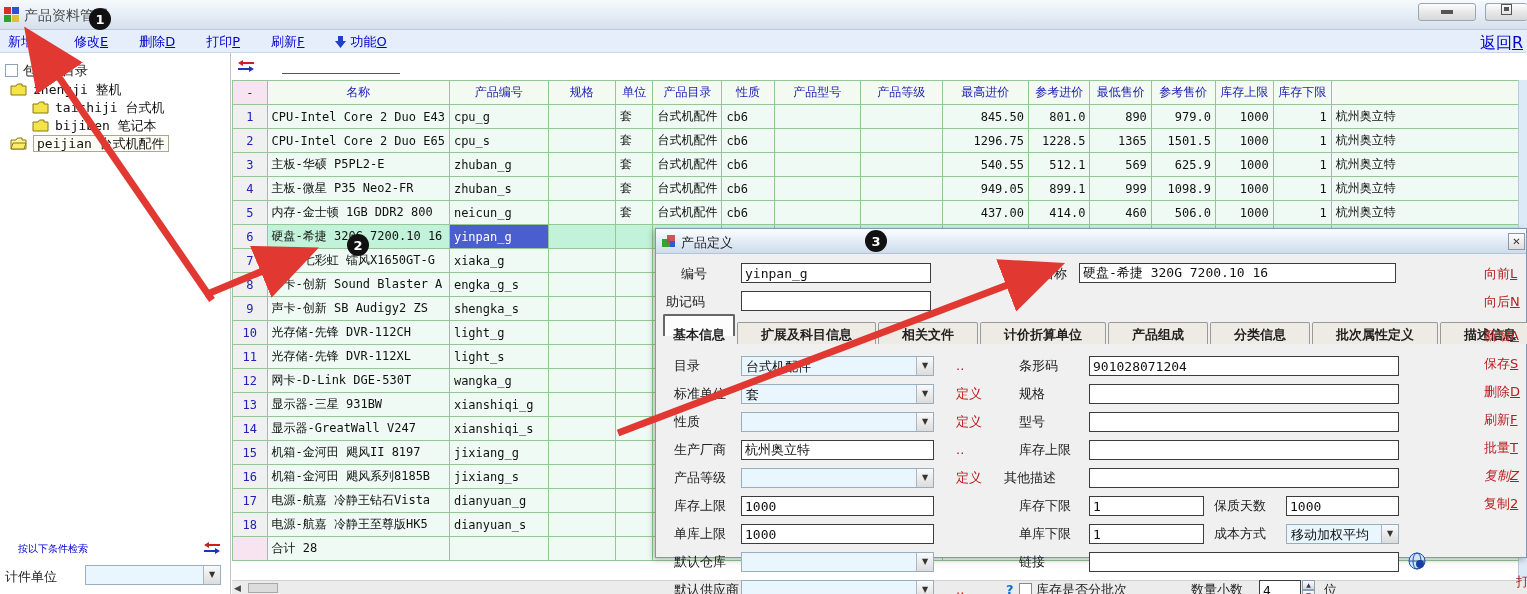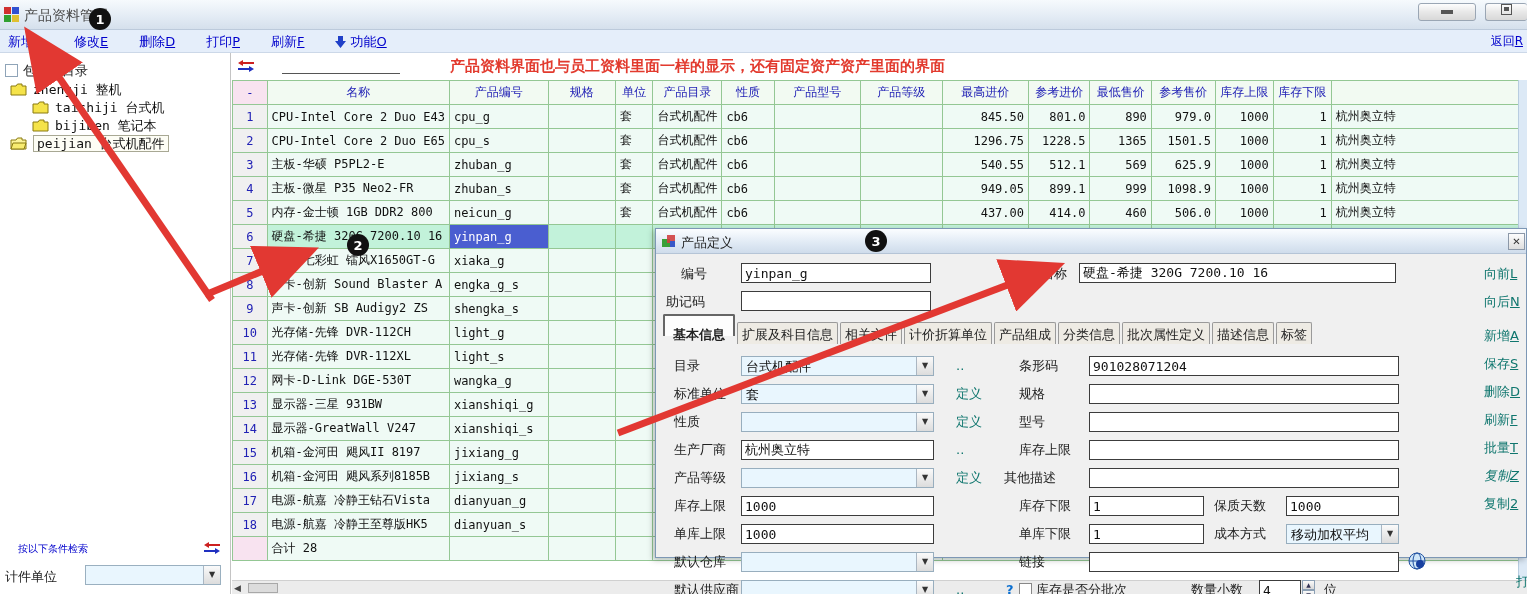--- a/index.html
+++ b/index.html
@@ -16,21 +16,21 @@
   .winbtn { position:absolute; top:3px; height:18px; width:58px;
     background:linear-gradient(#fdfdfd,#e8e8e8 50%,#d8d8d8);
     border:1px solid #9aa6b4; border-radius:3px; text-align:center;
     font-size:11px; color:#333; line-height:16px; }
 
   
   .toolbar { left:0; top:30px; width:1527px; height:23px; background:#e5eefa;
     border-bottom:1px solid #ccd8e8; z-index:2; font-size:13px; }
   .tbi { display:inline-block; margin-right:31px; color:#0000cc; cursor:pointer; }
   .tbwrap { position:absolute; left:8px; top:3px; white-space:nowrap; }
-  .backbtn { position:absolute; right:4px; top:3px; color:#0000cc; font-size:12px; }
+  .backbtn { position:absolute; right:4px; top:3px; color:#0000cc; font-size:16px; }
   .dnarrow { display:inline-block; vertical-align:-2px; margin-right:4px; }
   u { text-decoration:underline; }
 
   
   .sidebar { left:0; top:53px; width:231px; height:541px; background:#fff;
     border-right:1px solid #c4c4c4; z-index:1; }
   .chkrow { position:absolute; left:5px; top:9px; font-size:13px; color:#222; }
   .chk { display:inline-block; width:13px; height:13px; background:#fff;
     border:1px solid #8fa4b8; vertical-align:-2px; margin-right:5px; }
   .tree { position:absolute; left:0; top:28px; width:230px; }
@@ -86,25 +86,25 @@
   .dtitle .dtext { position:absolute; left:25px; top:5px; font-size:13px; color:#222; }
   .dclose { position:absolute; left:852px; top:4px; width:17px; height:17px;
     background:linear-gradient(#fdfdfd,#dedede); border:1px solid #8c98a8;
     font-size:10px; text-align:center; line-height:15px; color:#333; }
   .dlab { position:absolute; font-size:13px; color:#222; white-space:nowrap; line-height:20px; }
   .dinput { position:absolute; height:20px; background:#fff; border:1px solid #3c3c3c;
     font-size:13px; font-family:"DejaVu Sans Mono","DejaVu Sans",sans-serif;
     padding:0 3px; color:#111; }
   .ddrop { position:absolute; height:20px; background:#e9f6fe; border:1px solid #98aebe;
     font-size:13px; padding:1px 20px 0 4px; color:#111; white-space:nowrap; overflow:hidden; }
-  .dlink { position:absolute; font-size:13px; color:#0f766e; line-height:20px; }
+  .dlink { position:absolute; font-size:13px; color:#b91c1c; line-height:20px; }
   .tabbar { position:absolute; left:7px; top:85px; height:23px; white-space:nowrap; }
-  .tab { display:inline-block; height:22px; padding:3px 4px 0; font-size:13px; color:#222;
+  .tab { display:inline-block; height:22px; padding:3px 23px 0; font-size:13px; color:#222;
     background:#eeebe4; border:1px solid #9a9a9a; border-bottom:none; margin-right:2px;
-    border-radius:2px 2px 0 0; }
+    border-radius:2px 2px 0 0;font-weight:bold; }
   .tab.active { background:#fdfdfd; border:2px solid #666; border-bottom:none;
     font-weight:bold; padding:10px 8px 0; }
   .spin { position:absolute; width:13px; height:20px; }
   .spin div { height:10px; background:linear-gradient(#fafafa,#d8d8d8);
     border:1px solid #8ca0b4; font-size:6px; color:#335; text-align:center; line-height:8px; }
   .qmark { position:absolute; color:#0b6fd0; font-size:13px; font-weight:bold; line-height:20px; }
   .dchk { position:absolute; width:13px; height:13px; background:#fff; border:1px solid #888; }
 
   
   .overlay { left:0; top:0; width:1527px; height:594px; z-index:50; pointer-events:none; }
@@ -171,21 +171,20 @@
 </div>
 
 <div class="abs topstrip">
   <span class="abs" style="left:6px;top:5px;">
     <svg width="16" height="13">
         <polygon points="0,3 5,0 5,2 16,2 16,4 5,4 5,6" fill="#cc2020"></polygon>
         <polygon points="16,9 11,6 11,8 0,8 0,10 11,10 11,12" fill="#2030c0"></polygon>
       </svg>
   </span>
   <div class="ustripinput"></div>
-  <div class="rednote">产品资料界面也与员工资料里面一样的显示，还有固定资产资产里面的界面</div>
 </div>
 
 <div class="abs gridwrap" id="gridwrap">
     <table class="grid">
       <colgroup>
         <col style="width: 36px;">
         <col style="width: 140px;">
         <col style="width: 100px;">
         <col style="width: 72px;">
         <col style="width: 38px;">

